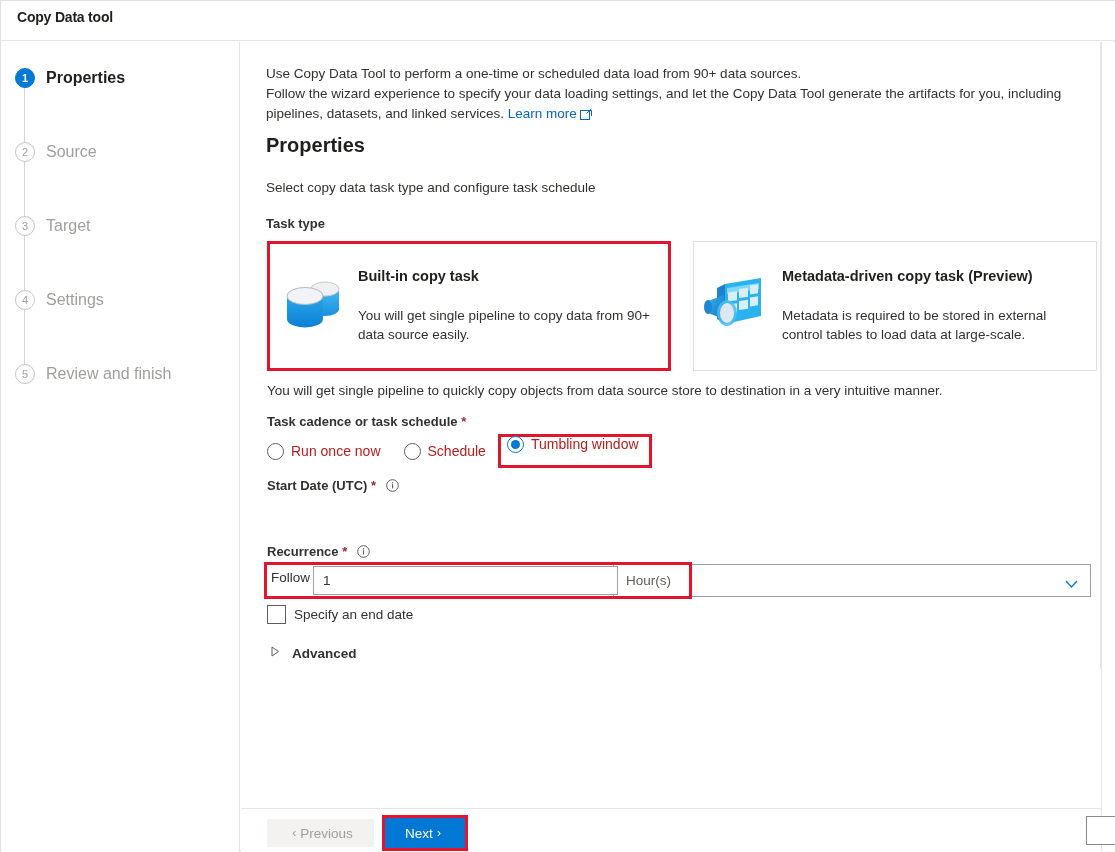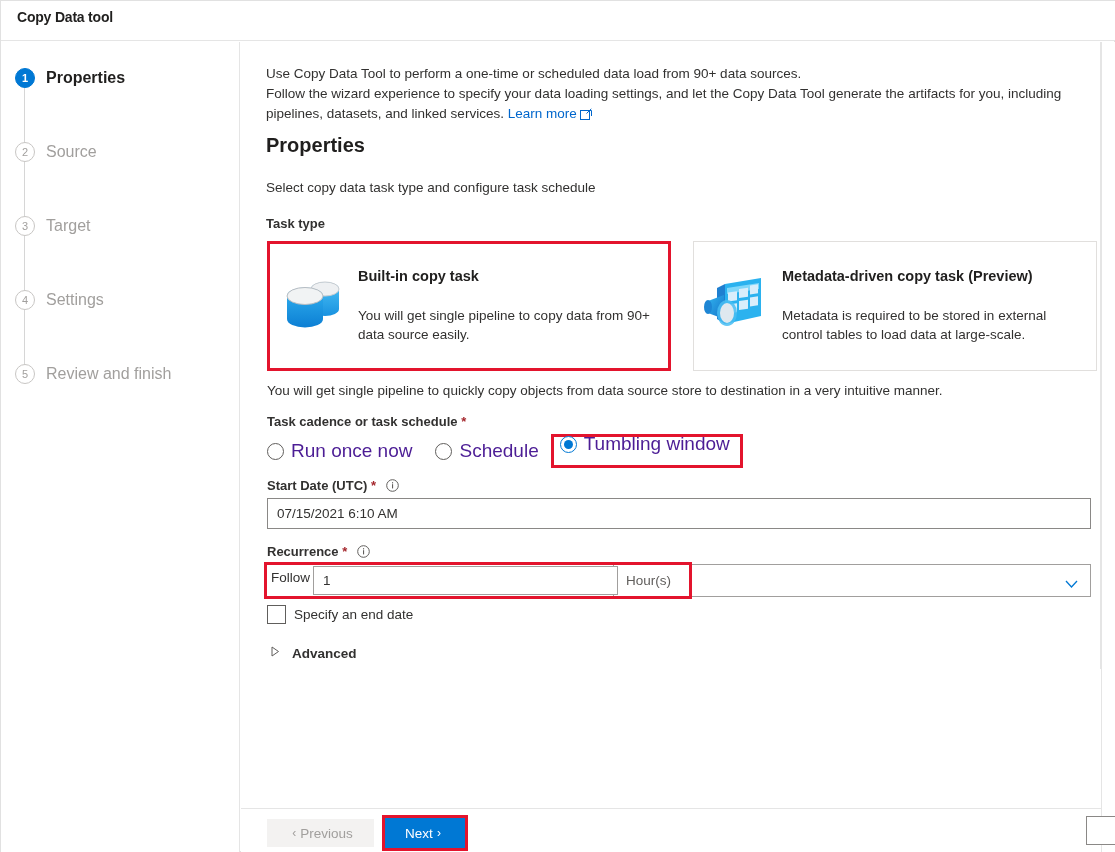--- a/index.html
+++ b/index.html
@@ -160,21 +160,21 @@
     border: 1px solid #605e5c;
     background: #ffffff;
     margin-right: 7px;
     display: flex; align-items: center; justify-content: center;
   }
   .radio-opt.checked .radio-circle { border: 1px solid #0078d4; }
   .radio-dot {
     width: 9px; height: 9px; border-radius: 50%;
     background: #0078d4;
   }
-  .radio-text { font-size: 19px; color: #4c1d95; white-space: nowrap; }
+  .radio-text { font-size: 14px; color: #b91c1c; white-space: nowrap; }
   #opt-once { margin-right: 23px; }
   #opt-sched { margin-right: 12px; }
   #hl-tumbling {
     border: 3px solid #e3142d;
     padding: 2px 10px 16px 6px;
     display: flex; align-items: center; height: 34px;
   }
 
   
   #startdate-label { left: 26px; top: 436px; }
@@ -425,21 +425,20 @@
 
       <div class="field-label" id="startdate-label">
         <span>Start Date (UTC)</span>
         <span class="req-star">*</span>
         <span class="info-icon"><svg width="13" height="13" viewBox="0 0 13 13">
               <circle cx="6.5" cy="6.5" r="5.8" fill="none" stroke="#605e5c"></circle>
               <rect x="6" y="5.2" width="1.1" height="4.2" fill="#605e5c"></rect>
               <rect x="6" y="3.2" width="1.1" height="1.2" fill="#605e5c"></rect>
             </svg></span>
       </div>
-      <input id="startdate-input" type="text" value="07/15/2021 6:10 AM" style="">
 
       <div class="field-label" id="recurrence-label">
         <span>Recurrence</span>
         <span class="req-star">*</span>
         <span class="info-icon"><svg width="13" height="13" viewBox="0 0 13 13">
               <circle cx="6.5" cy="6.5" r="5.8" fill="none" stroke="#605e5c"></circle>
               <rect x="6" y="5.2" width="1.1" height="4.2" fill="#605e5c"></rect>
               <rect x="6" y="3.2" width="1.1" height="1.2" fill="#605e5c"></rect>
             </svg></span>
       </div>

